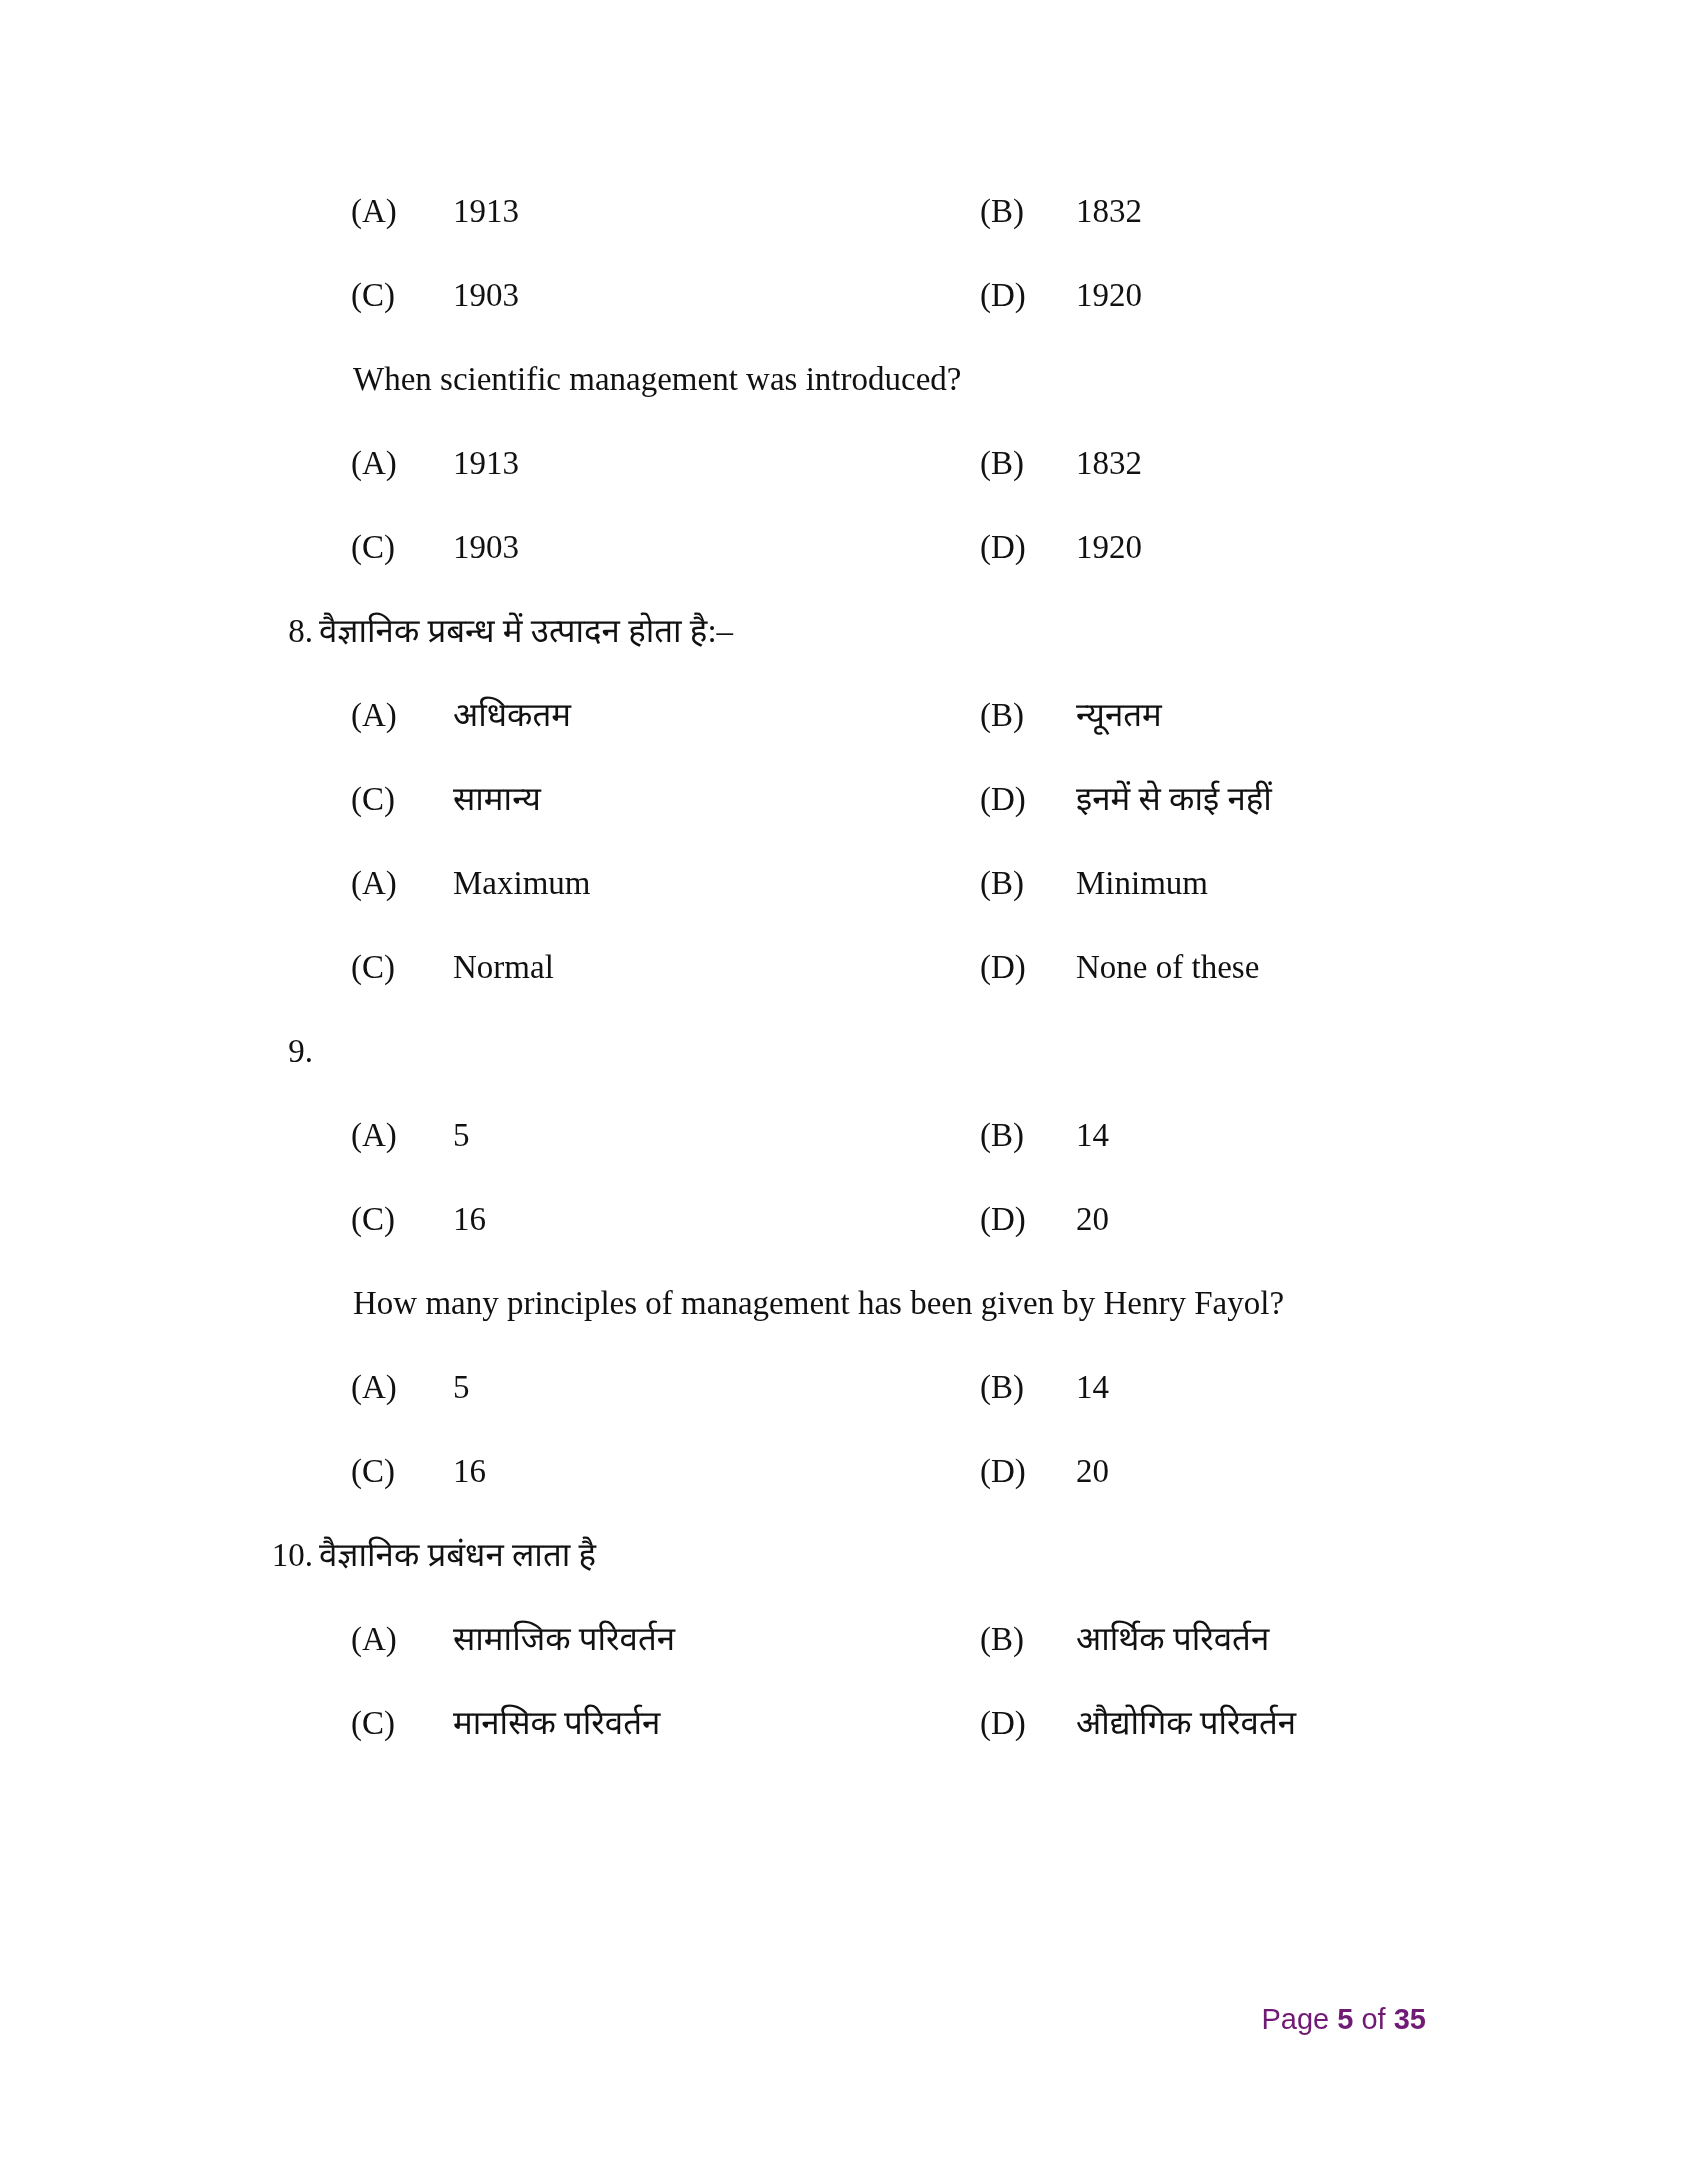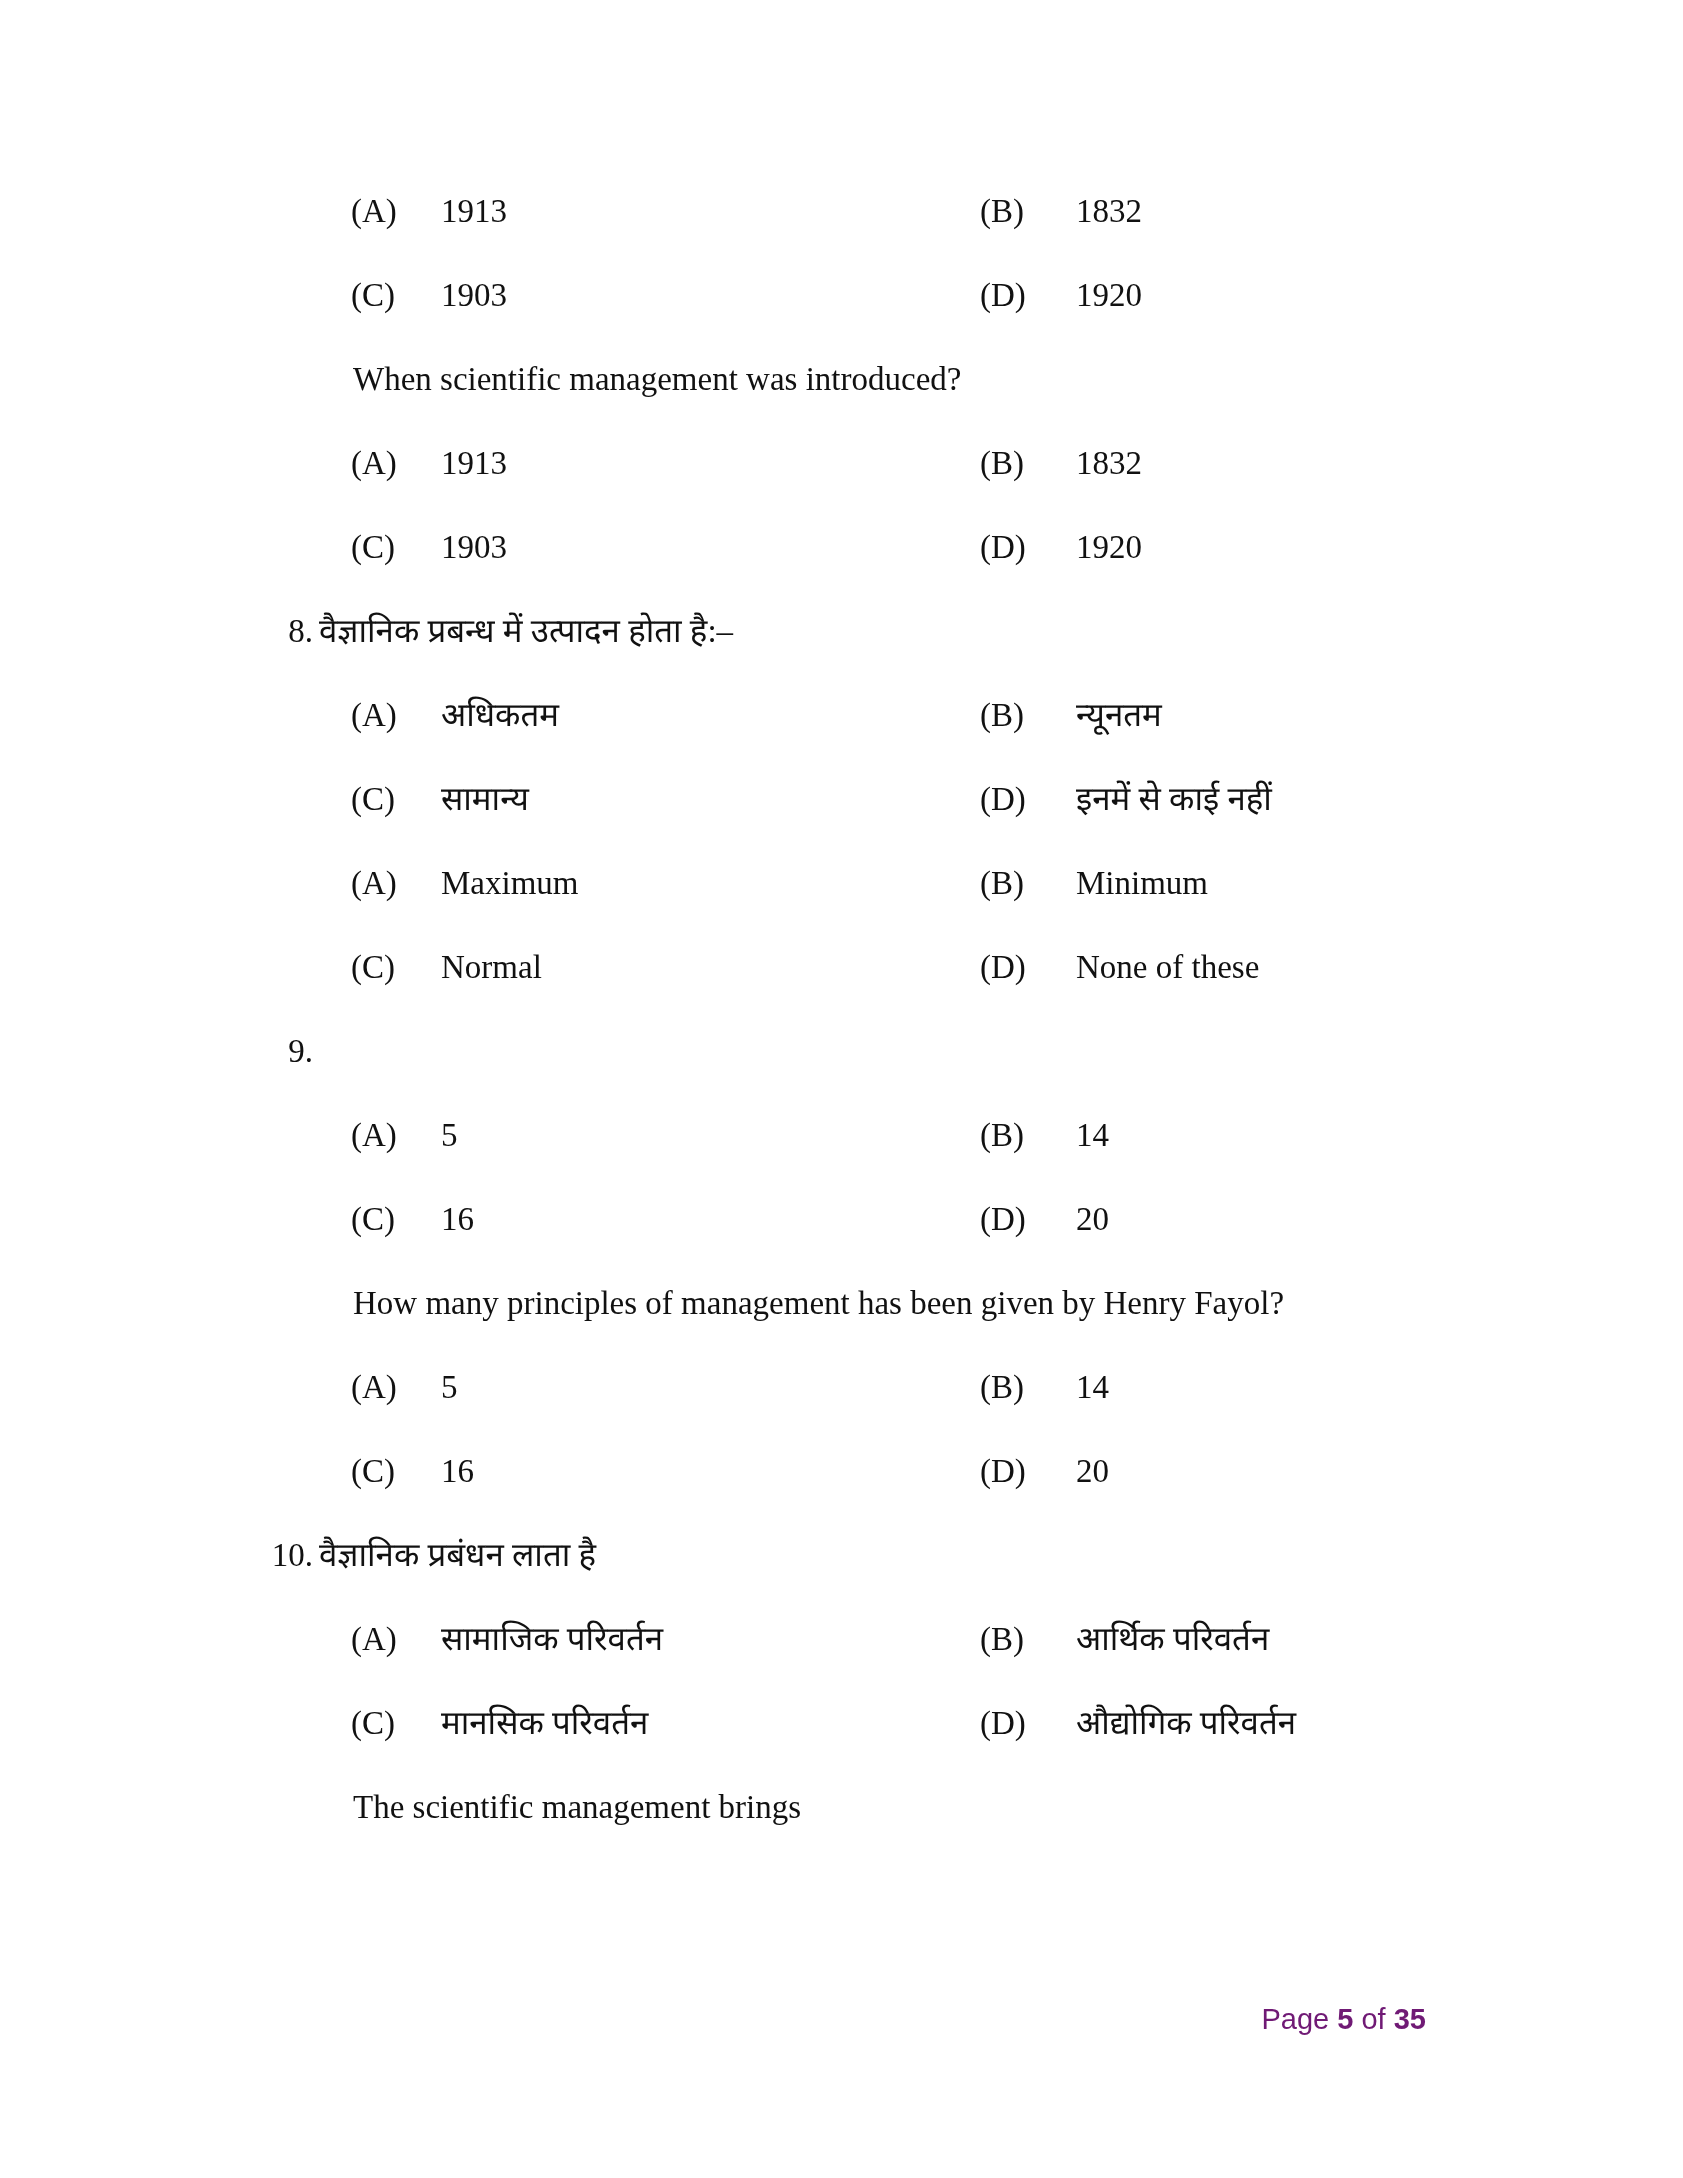--- a/index.html
+++ b/index.html
@@ -25,21 +25,21 @@
   }
   .row {
     position: relative;
     height: 34px;
     line-height: 34px;
     margin-bottom: 50px;
     white-space: nowrap;
   }
   
   .opt-label-a { position: absolute; left: 351px; }
-  .opt-text-a  { position: absolute; left: 441px; }
+  .opt-text-a  { position: absolute; left: 453px; }
   .opt-label-b { position: absolute; left: 980px; }
   .opt-text-b  { position: absolute; left: 1076px; }
   
   .q-en { padding-left: 353px; }
   
   .q-hi { padding-left: 319px; }
   .q-num {
     position: absolute;
     left: 0;
     top: 0;
@@ -177,23 +177,20 @@
       <span class="opt-text-b">आर्थिक परिवर्तन</span>
     </div>
 
     <div class="row">
       <span class="opt-label-a">(C)</span>
       <span class="opt-text-a">मानसिक परिवर्तन</span>
       <span class="opt-label-b">(D)</span>
       <span class="opt-text-b">औद्योगिक परिवर्तन</span>
     </div>
 
-    <div class="row q-en">
-      <span>The scientific management brings</span>
-    </div>
 
   </div>
 
   <div class="footer">
     <span>Page</span>
     <span class="fw-b">5</span>
     <span>of</span>
     <span class="fw-b">35</span>
   </div>
 </div>

